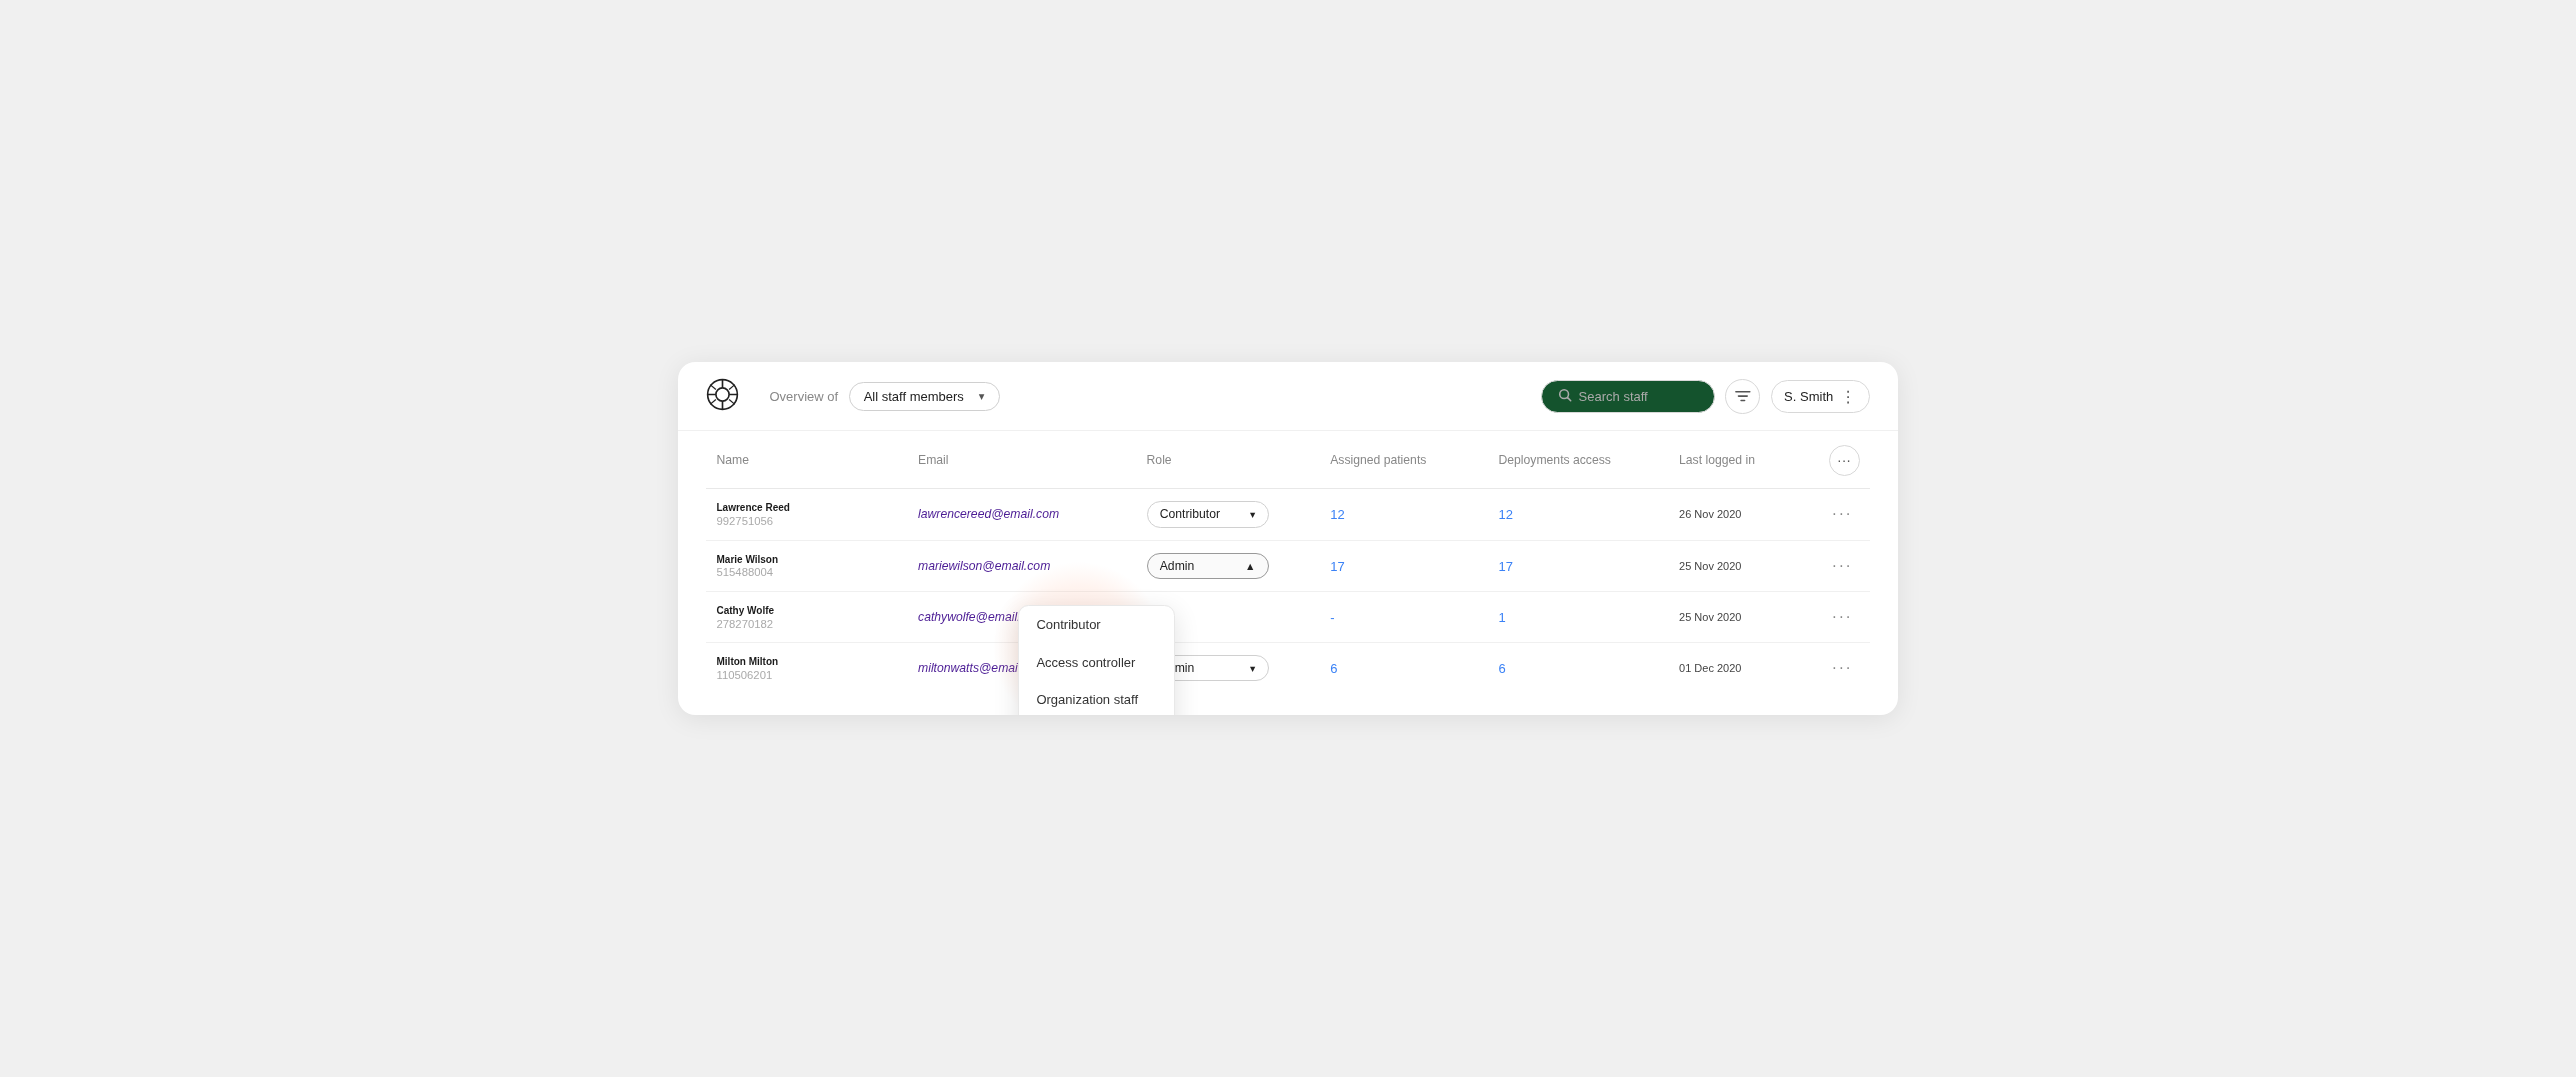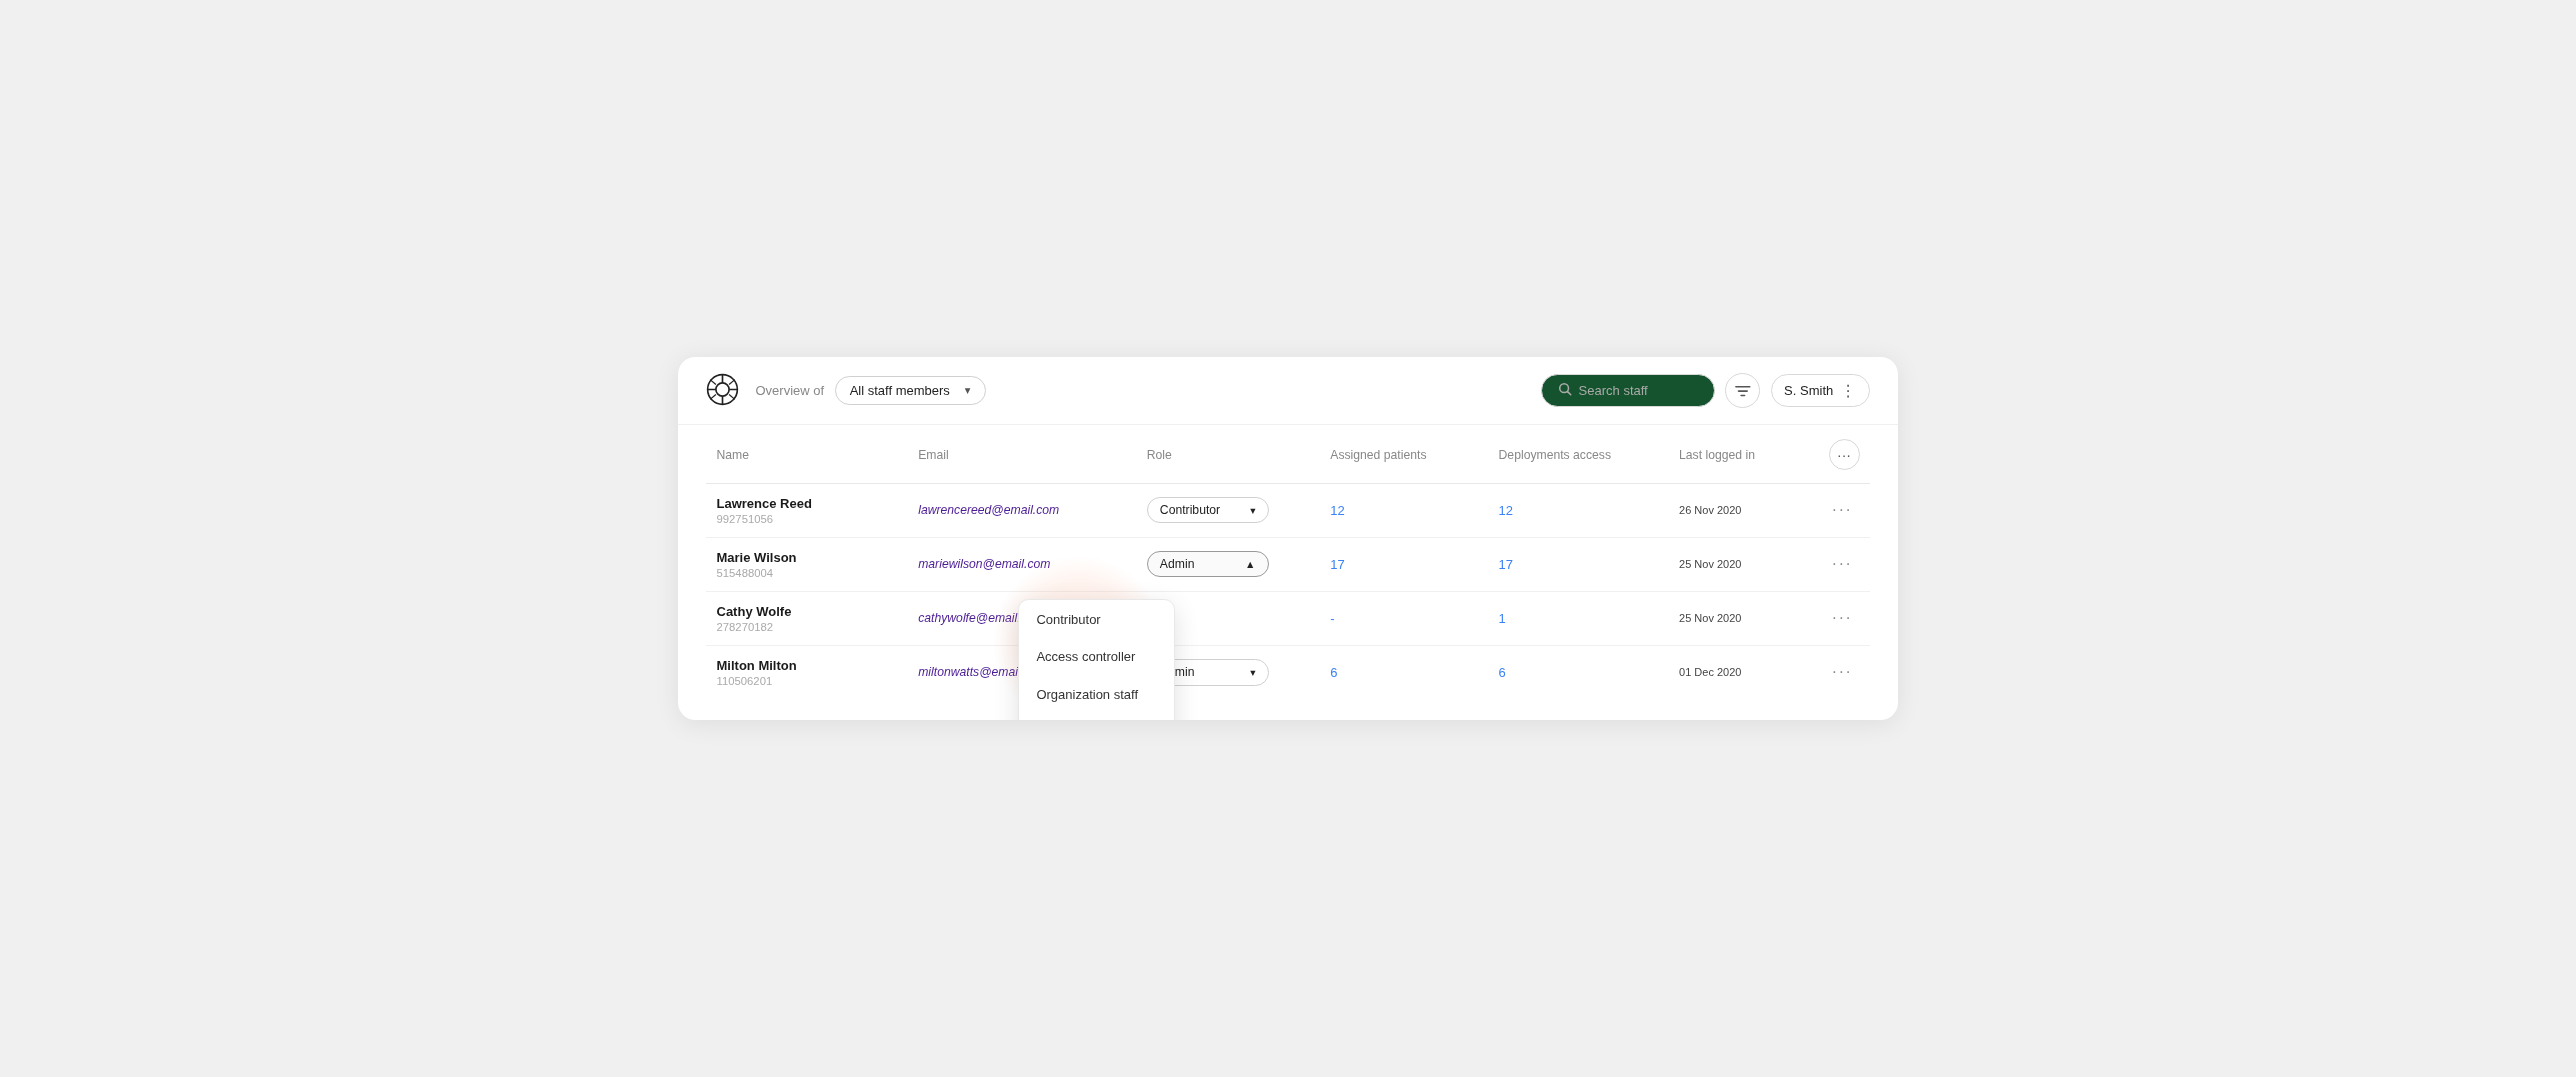--- a/index.html
+++ b/index.html
@@ -29,21 +29,21 @@
       gap: 10.5px;
     }
     .logo-icon {
       width: 33px;
       height: 33px;
       flex-shrink: 0;
     }
     .overview-label {
       color: #888;
       font-size: 13px;
-      margin-left: 6px;
+      margin-left: 20px;
     }
     .staff-filter-btn {
       display: flex;
       align-items: center;
       gap: 15px;
       border: 1.3px solid #d0d0d0;
       border-radius: 17.4px;
       padding: 6.1px 14px;
       font-size: 13px;
       background: white;
@@ -130,21 +130,21 @@
       border-bottom: none;
     }
     tbody td {
       padding: 12.2px 10.5px;
       font-size: 13px;
       color: #222;
       vertical-align: middle;
     }
     .name-cell .name {
       font-weight: 600;
-      font-size: 13px;
+      font-size: 10px;
       color: #1a1a1a;
     }
     .name-cell .id {
       font-size: 11.3px;
       color: #aaa;
       margin-top: 1.7px;
     }
     .email-cell {
       color: #4c1d95;
       font-size: 12.2px;

